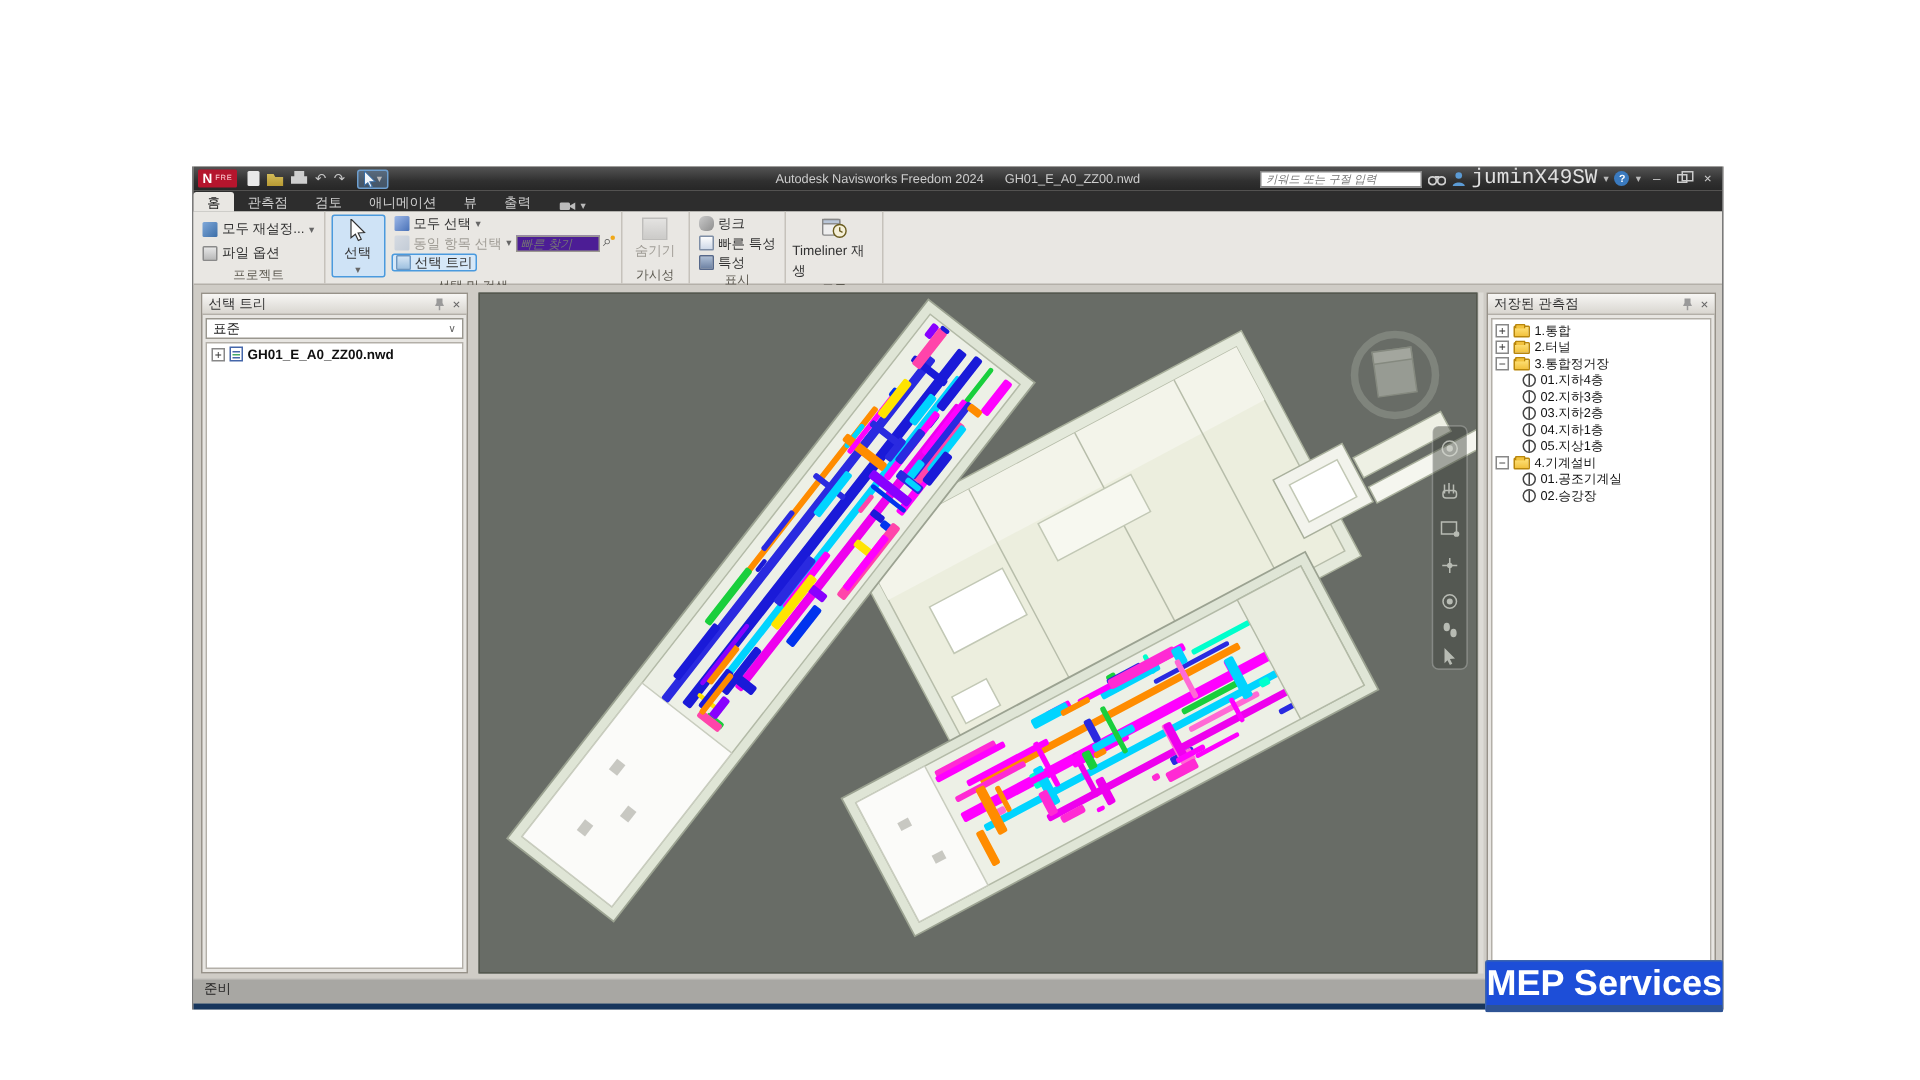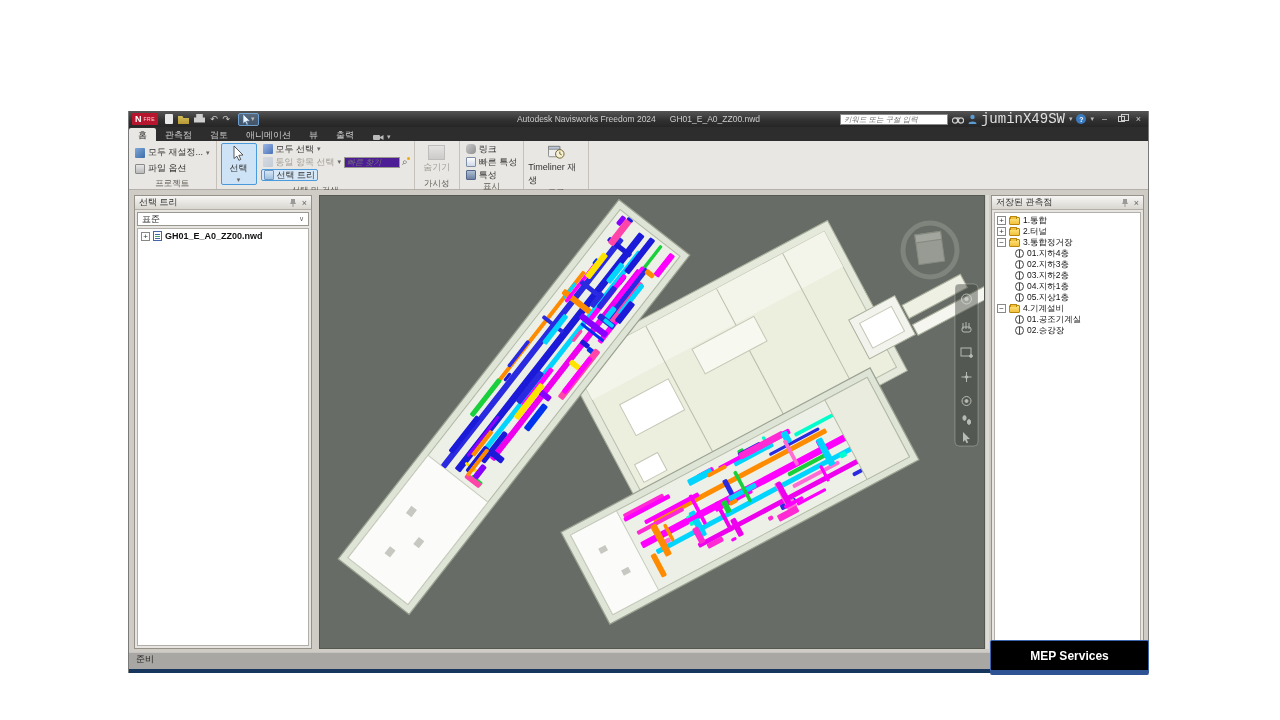--- a/index.html
+++ b/index.html
@@ -116,23 +116,23 @@
   
   .viewport { position:absolute; left:190px; top:5px; width:666px; height:454px; background:#686c66; border:1px solid #55584f; }
   .gapstrip { position:absolute; left:857px; top:5px; width:3px; height:454px; background:#dddbd6; }
 
   
   .statusbar { position:absolute; left:0; top:541px; width:100%; height:17px; background:#a8a7a3;
     border-top:1px solid #c6c4bf; font-size:9px; color:#222; display:flex; align-items:flex-start; padding-left:7px; }
   .navyline { position:absolute; left:0; top:558px; width:100%; height:4px; background:#17365d; }
 
   
-  .mepbadge { position:absolute; left:990px; top:640px; width:159px; height:35px; background:#000000;
+  .mepbadge { position:absolute; left:990px; top:640px; width:159px; height:35px; background:#1d4ed8;
     border:1px solid #3c64ad; border-bottom:5px solid #2e5395; border-radius:2px;
-    display:flex; align-items:center; justify-content:center; color:#fff; font-size:12px; font-weight:bold; }
+    display:flex; align-items:center; justify-content:center; color:#fff; font-size:24px; font-weight:bold; }
 </style>
 </head>
 <body>
 
 <div class="slide">
 
 
   <div class="appwin">
 
     <div class="tbar">

